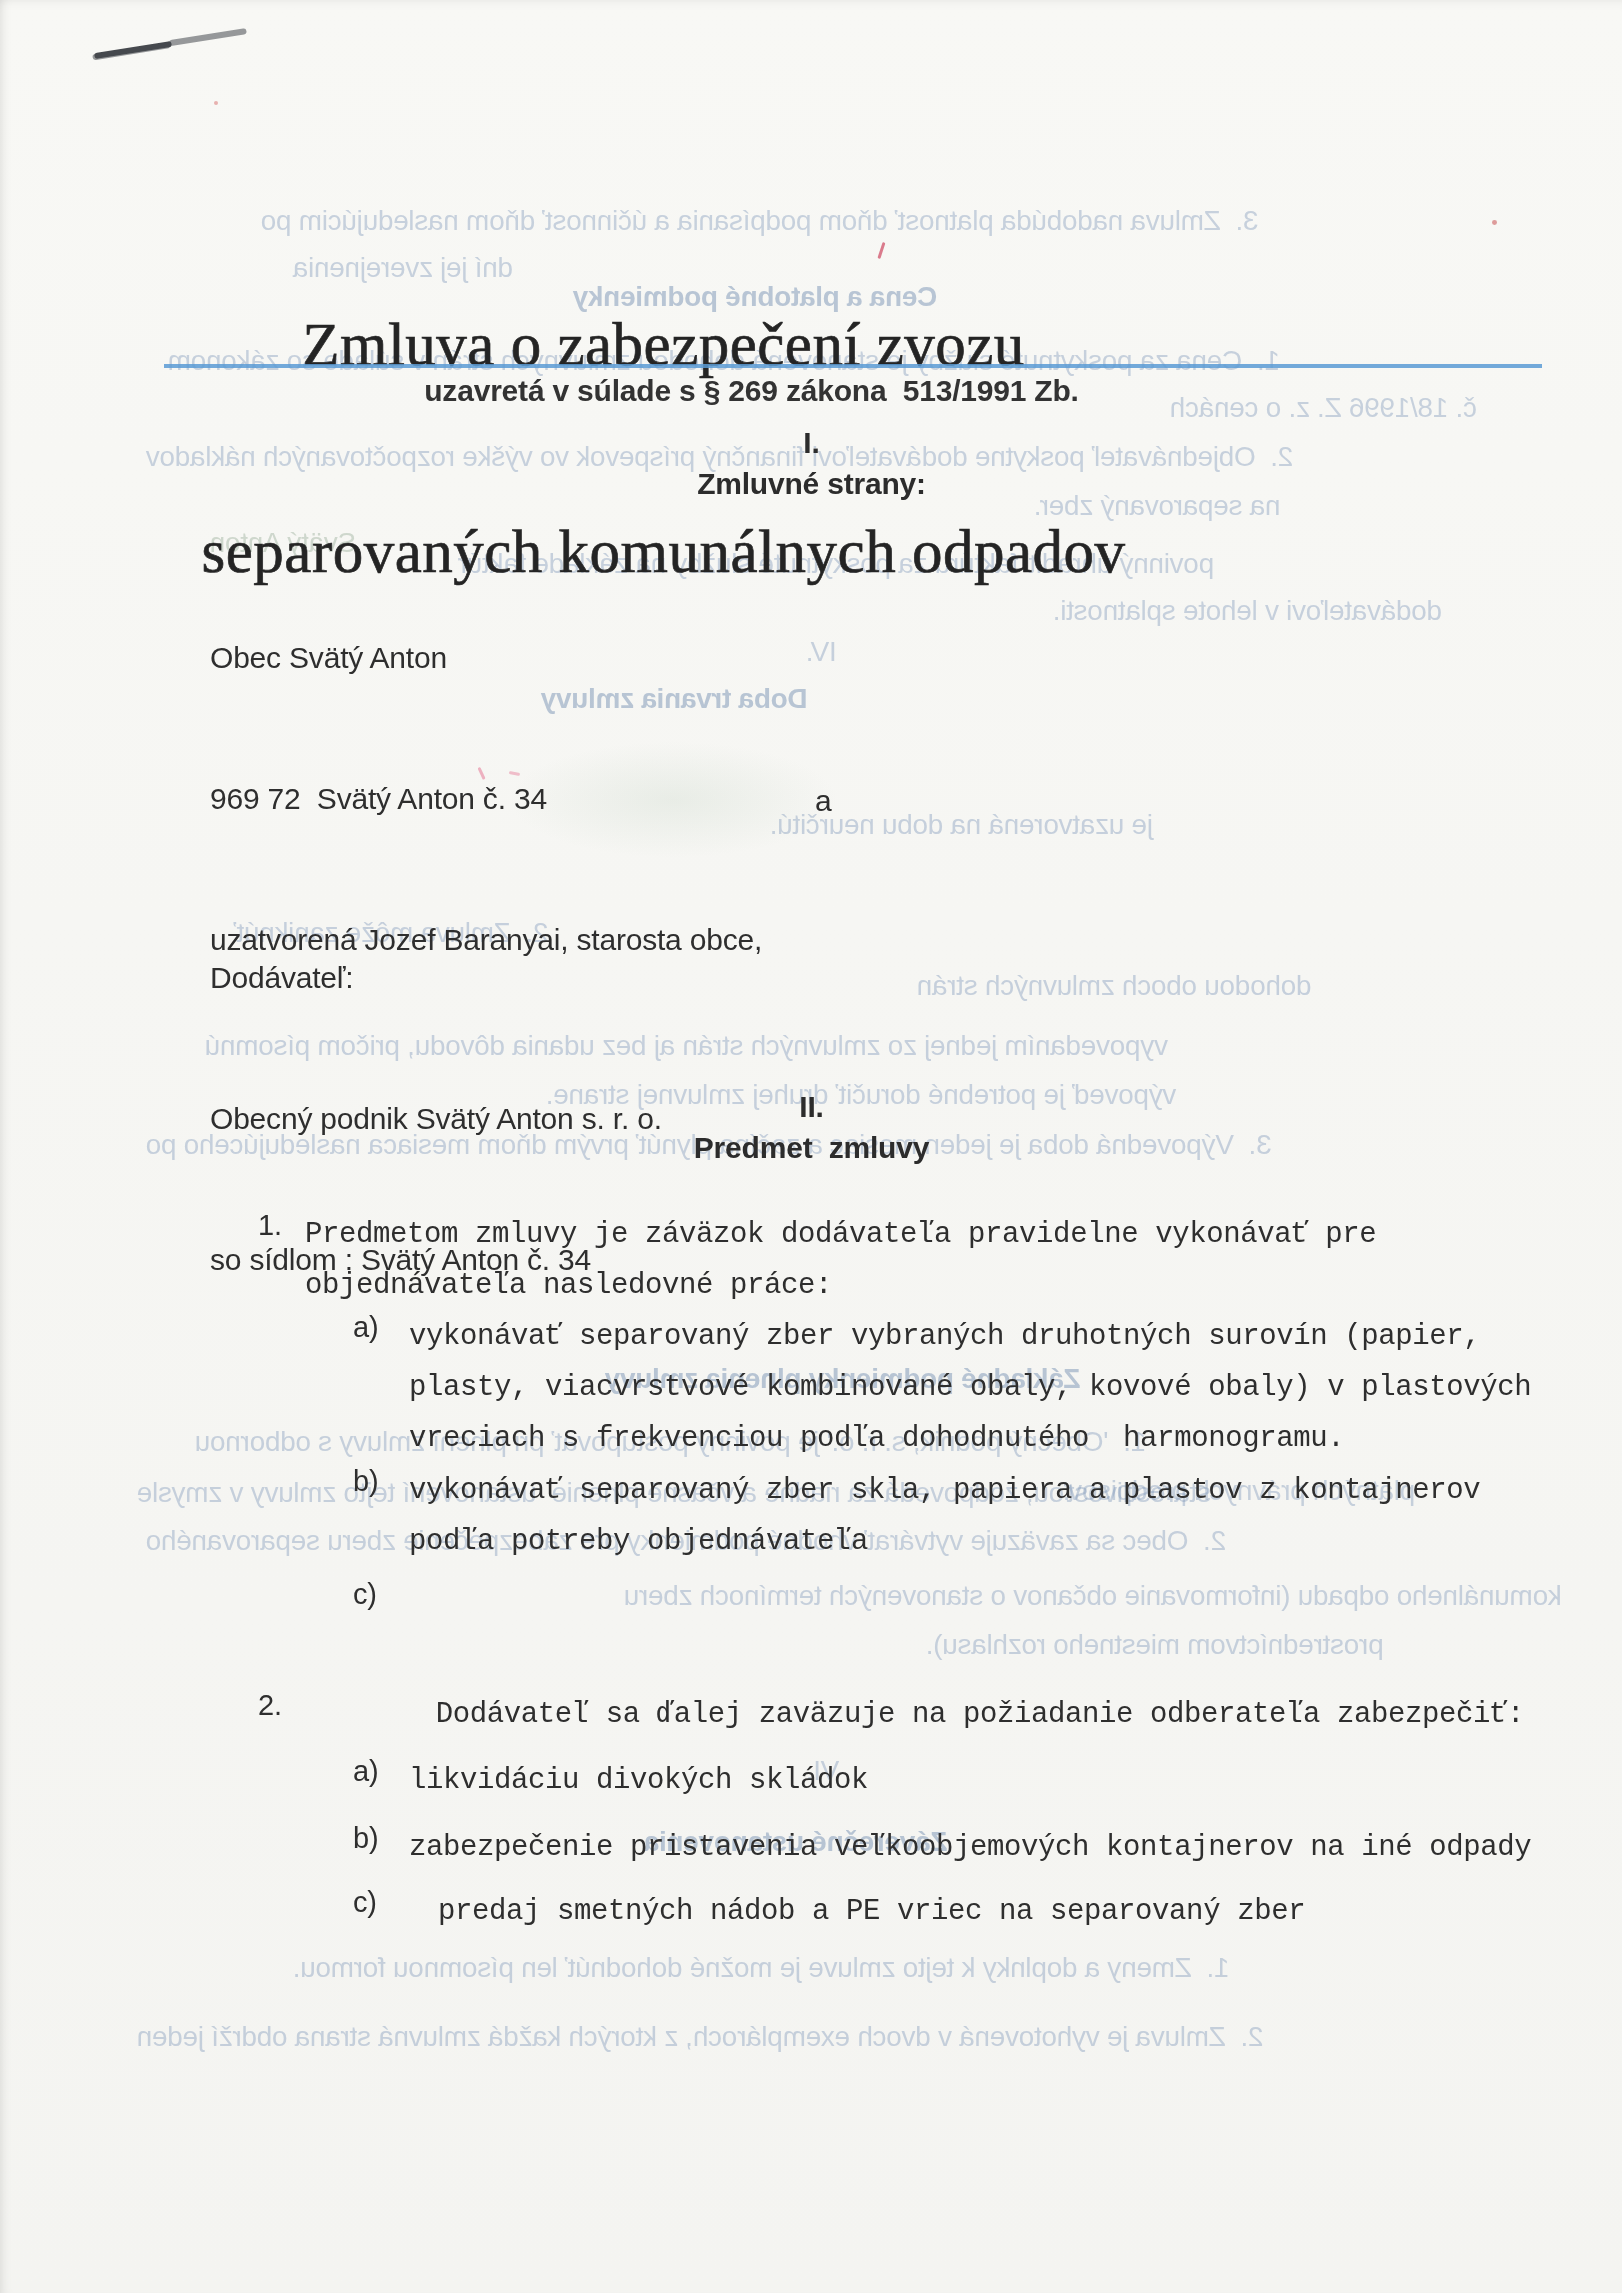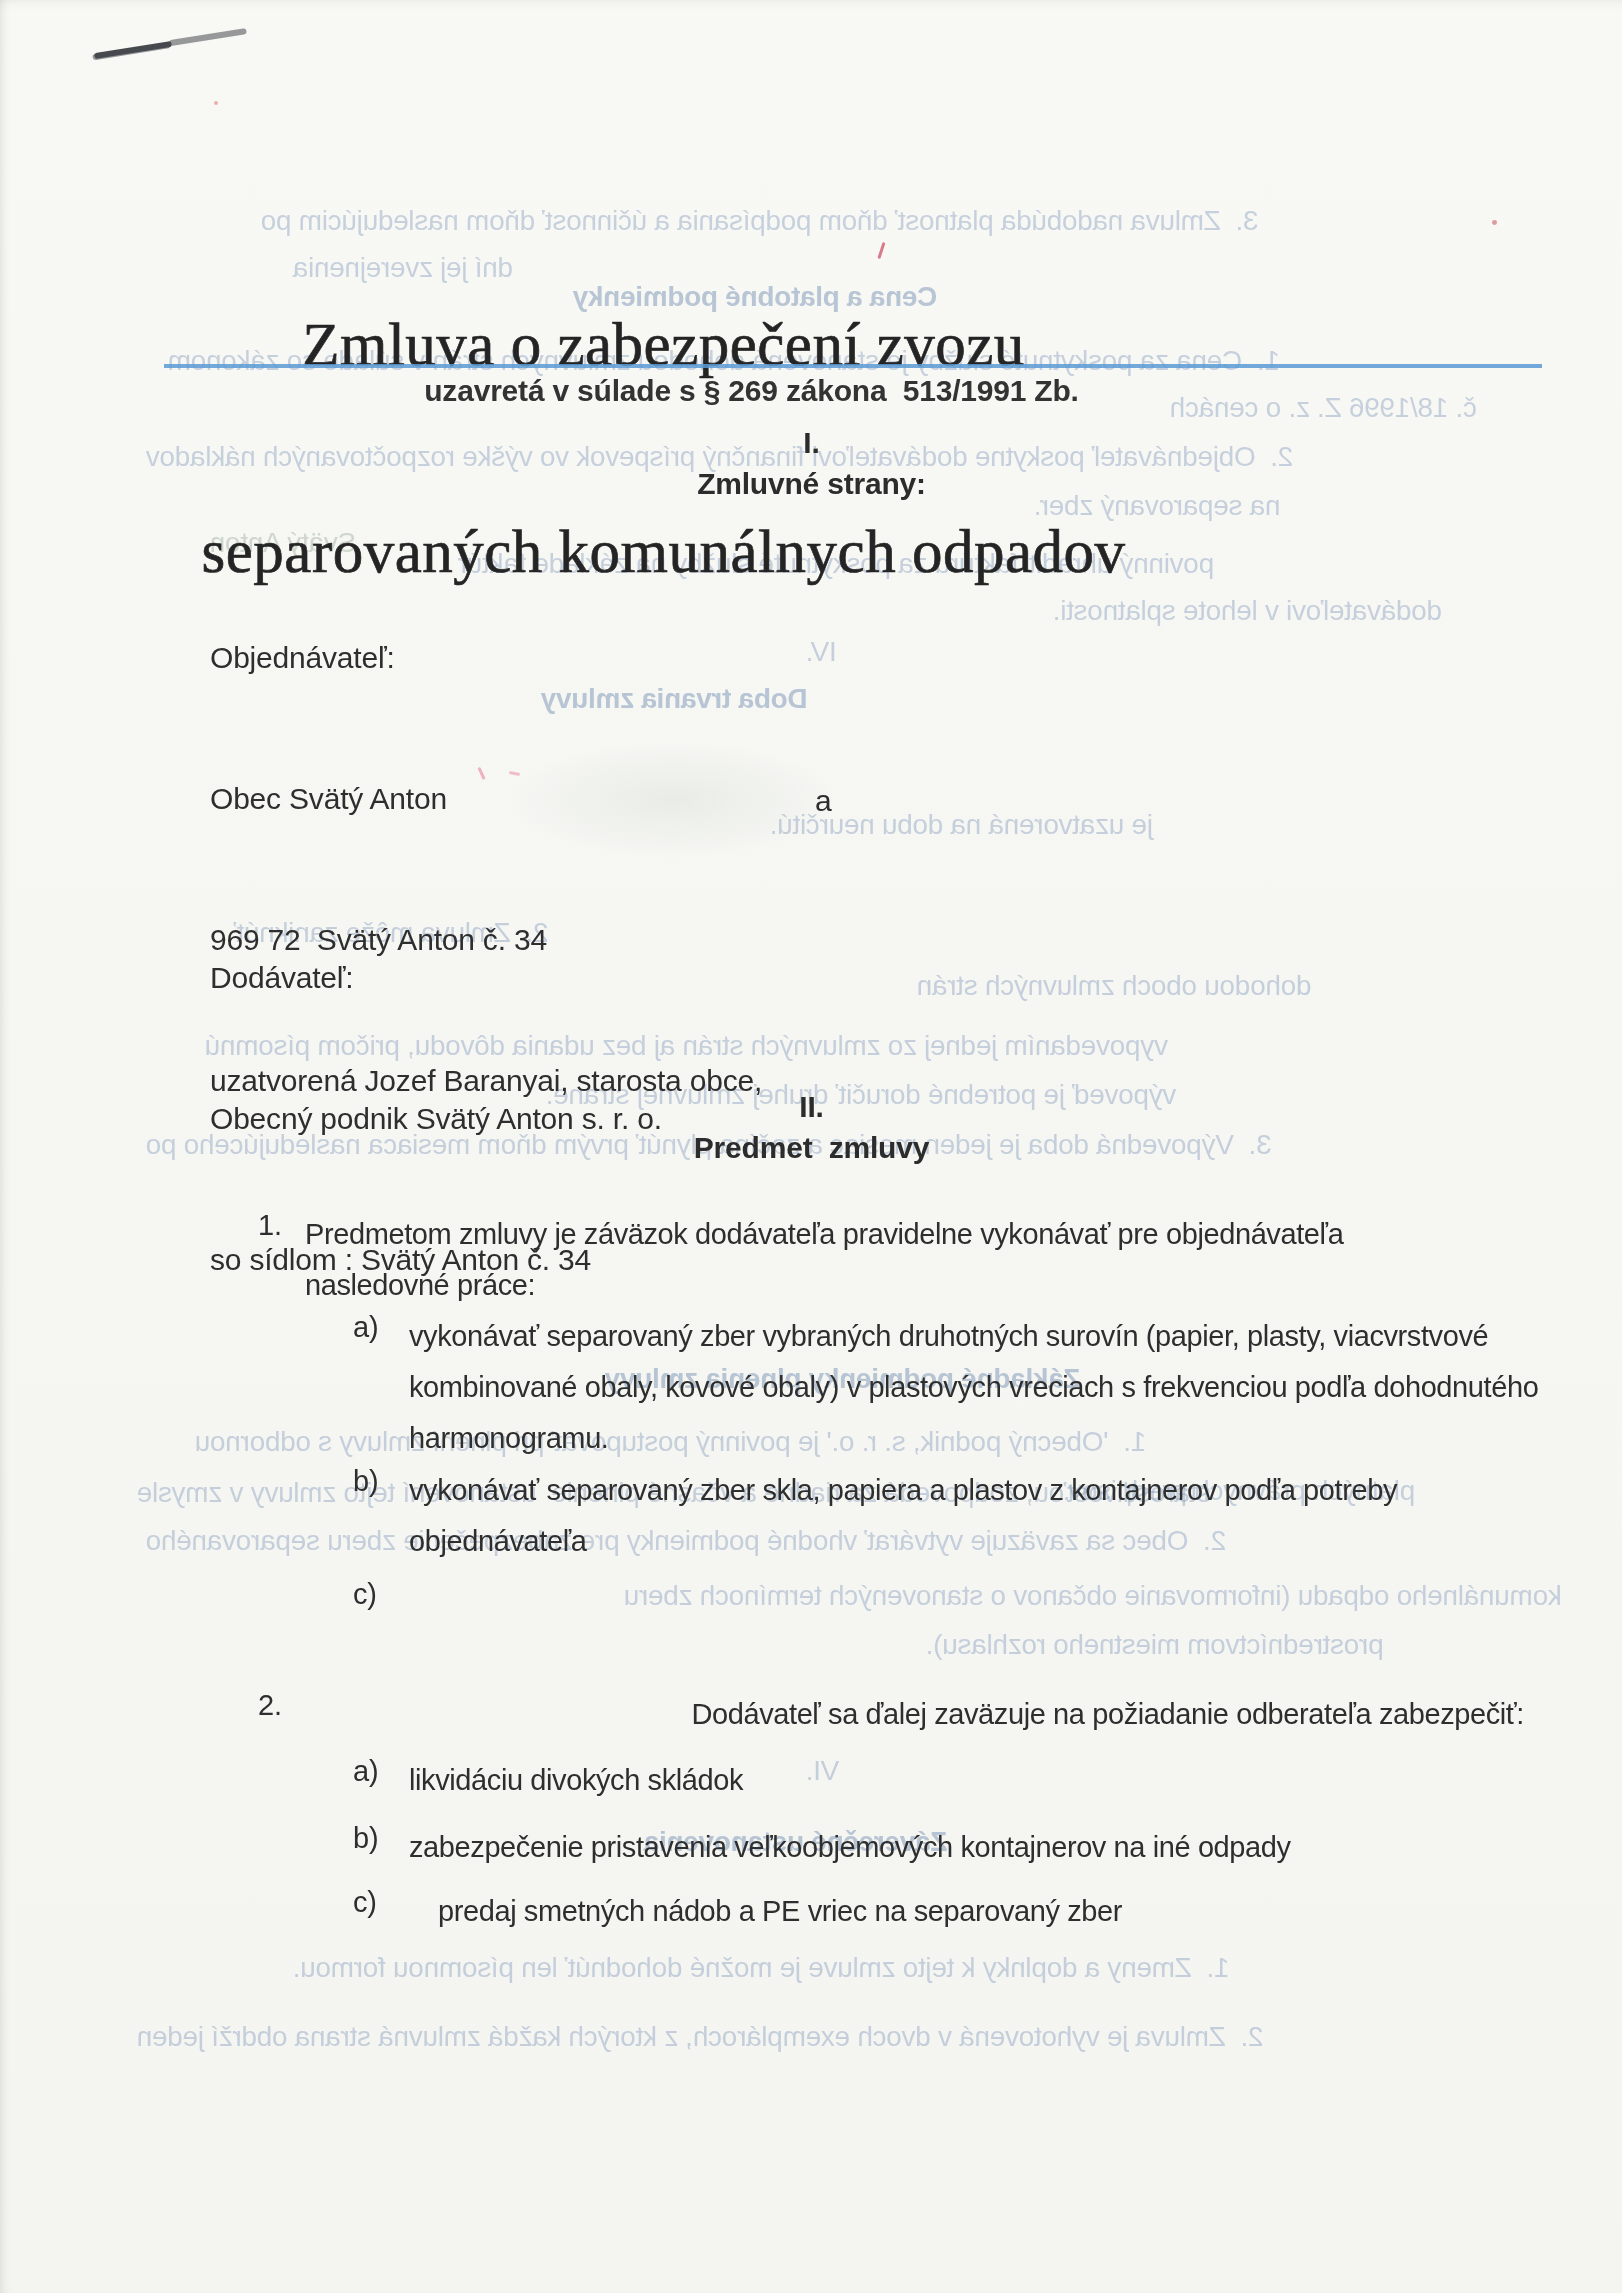--- a/index.html
+++ b/index.html
@@ -17,21 +17,21 @@
     font-size:61px;line-height:69px;font-weight:400;color:#242424;
     letter-spacing:0.5px;-webkit-text-stroke:0.7px #2a2a2a;
     transform:translateX(-148px);
   }
   .rule{position:absolute;height:3.9px;background:#5b9bd5;opacity:.85;}
   .subtitle{font-size:30px;font-weight:700;letter-spacing:-0.2px;transform:translateX(-60px);color:#333;}
   .heading{font-size:30px;font-weight:700;letter-spacing:-0.2px;color:#2c2c2c;}
   .body-line{position:absolute;font-size:30px;letter-spacing:-0.2px;white-space:pre;color:#2e2e2e;}
   .party{position:absolute;left:210px;font-size:30px;line-height:47px;letter-spacing:-0.2px;white-space:pre;}
   .num{position:absolute;font-size:29px;letter-spacing:-0.2px;color:#2e2e2e;}
-  .para{position:absolute;font-size:29px;line-height:51px;letter-spacing:-0.4px;white-space:pre-wrap;color:#2e2e2e;}
+  .para{position:absolute;font-size:29px;line-height:51px;letter-spacing:-0.4px;white-space:pre-wrap;color:#2e2e2e;font-family:Liberation Mono, monospace;}
   .bleed{
     position:absolute;white-space:pre;font-size:28px;letter-spacing:-0.3px;
     color:rgba(125,150,185,.40);transform:scaleX(-1);filter:blur(0.7px);
     pointer-events:none;
   }
   .bleed.bold{font-weight:700;color:rgba(110,138,175,.46);}
   .bleed.green{color:rgba(150,172,150,.42);}
   .pen-mark{
     position:absolute;left:94px;top:47px;width:78px;height:5.9px;border-radius:2.9px;
     background:#46494e;transform:rotate(-9deg);
@@ -91,21 +91,20 @@
   </div>
 
   <div class="rule" style="left:164px;top:364px;width:1378px;"></div>
 
   <div class="center-line subtitle" style="top:374px;">uzavretá v súlade s § 269 zákona  513/1991 Zb.</div>
 
   <div class="center-line heading" style="top:426px;">I.</div>
   <div class="center-line heading" style="top:467px;">Zmluvné strany:</div>
 
   <div class="party" style="top:540px;">
-    <div>Objednávateľ:</div>
     <div>Obec Svätý Anton</div>
     <div>969 72  Svätý Anton č. 34</div>
     <div>uzatvorená Jozef Baranyai, starosta obce,</div>
   </div>
 
   <div class="body-line" style="left:815px;top:784px;">a</div>
 
   <div class="party" style="top:860px;">
     <div>Dodávateľ:</div>
     <div>Obecný podnik Svätý Anton s. r. o.</div>

